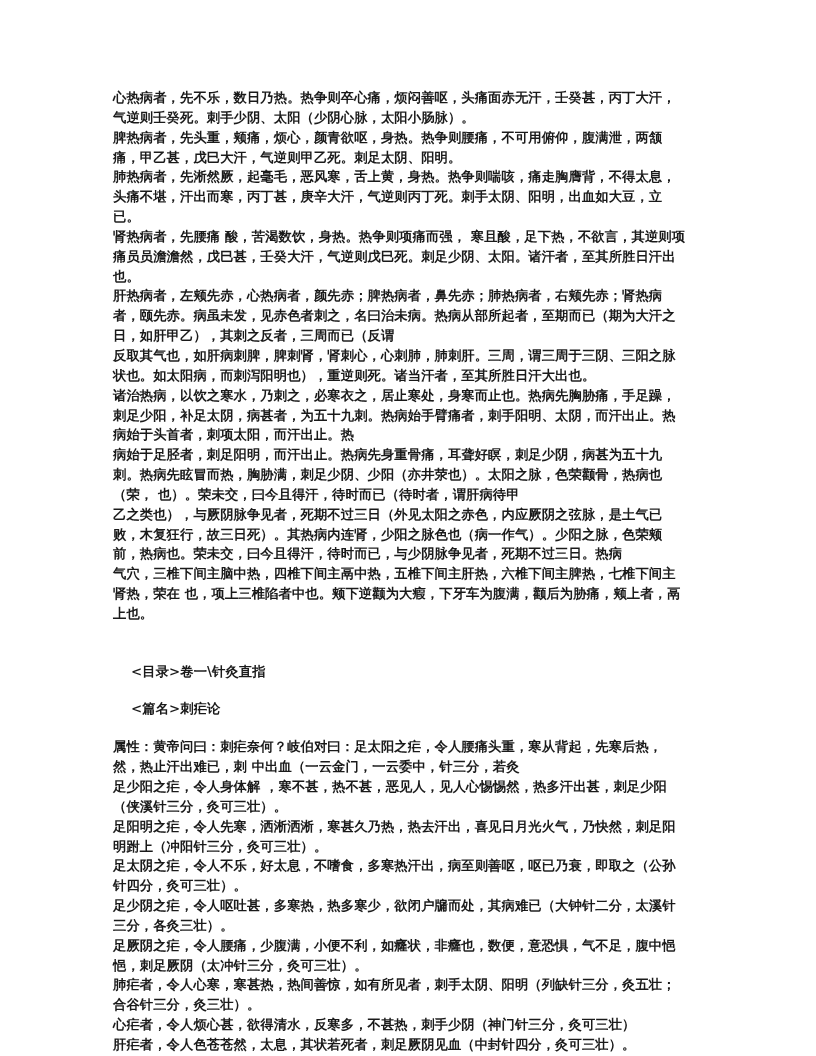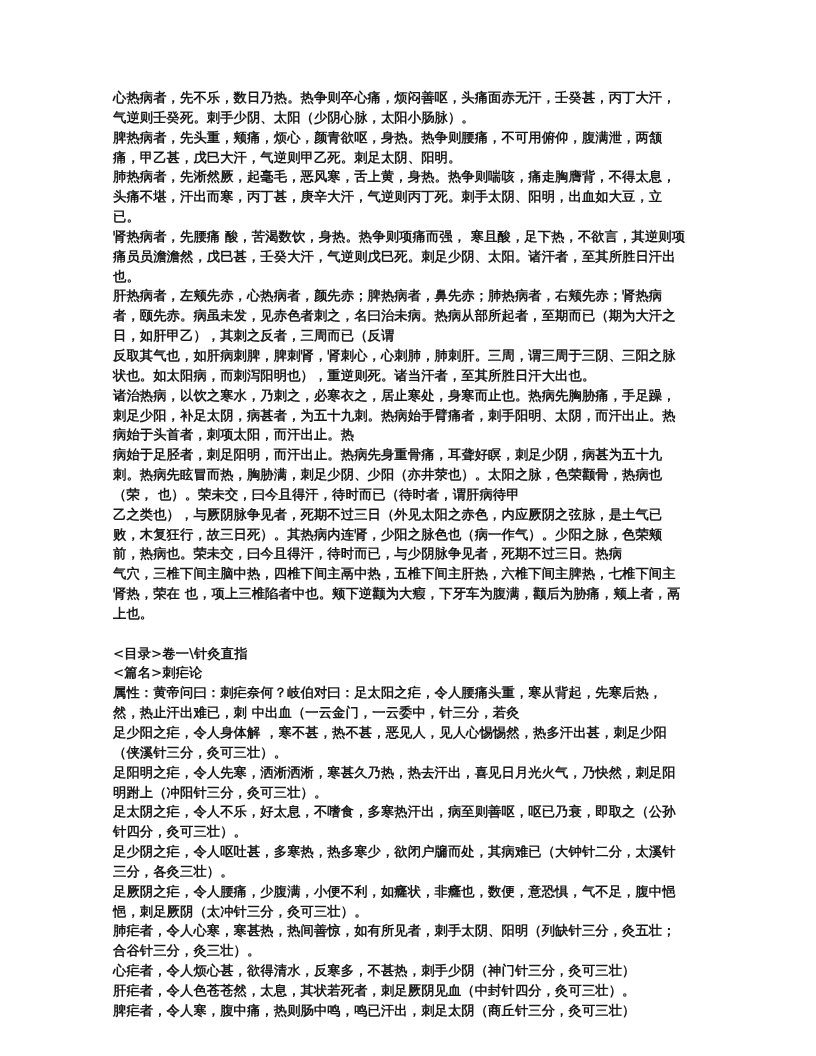--- a/index.html
+++ b/index.html
@@ -37,21 +37,21 @@
     margin: 0;
     padding: 0;
     white-space: pre-wrap;
     word-break: break-all;
   }
   .blank-line {
     display: block;
     height: 19.85px;
   }
   .section-marker {
-    margin: 0;
+    margin: 18px;
     padding: 0;
     white-space: pre-wrap;
   }
 </style>
 </head>
 <body>
 
 <div class="page">
   <div class="doc-body" id="doc-body"><p class="para">心热病者，先不乐，数日乃热。热争则卒心痛，烦闷善呕，头痛面赤无汗，壬癸甚，丙丁大汗，气逆则壬癸死。刺手少阴、太阳（少阴心脉，太阳小肠脉）。</p><p class="para">脾热病者，先头重，颊痛，烦心，颜青欲呕，身热。热争则腰痛，不可用俯仰，腹满泄，两颔痛，甲乙甚，戊巳大汗，气逆则甲乙死。刺足太阴、阳明。</p><p class="para">肺热病者，先淅然厥，起毫毛，恶风寒，舌上黄，身热。热争则喘咳，痛走胸膺背，不得太息，头痛不堪，汗出而寒，丙丁甚，庚辛大汗，气逆则丙丁死。刺手太阴、阳明，出血如大豆，立已。</p><p class="para">肾热病者，先腰痛 酸，苦渴数饮，身热。热争则项痛而强， 寒且酸，足下热，不欲言，其逆则项痛员员澹澹然，戊巳甚，壬癸大汗，气逆则戊巳死。刺足少阴、太阳。诸汗者，至其所胜日汗出也。</p><p class="para">肝热病者，左颊先赤，心热病者，颜先赤；脾热病者，鼻先赤；肺热病者，右颊先赤；肾热病者，颐先赤。病虽未发，见赤色者刺之，名曰治未病。热病从部所起者，至期而已（期为大汗之日，如肝甲乙），其刺之反者，三周而已（反谓</p><p class="para">反取其气也，如肝病刺脾，脾刺肾，肾刺心，心刺肺，肺刺肝。三周，谓三周于三阴、三阳之脉状也。如太阳病，而刺泻阳明也），重逆则死。诸当汗者，至其所胜日汗大出也。</p><p class="para">诸治热病，以饮之寒水，乃刺之，必寒衣之，居止寒处，身寒而止也。热病先胸胁痛，手足躁，刺足少阳，补足太阴，病甚者，为五十九刺。热病始手臂痛者，刺手阳明、太阴，而汗出止。热病始于头首者，刺项太阳，而汗出止。热</p><p class="para">病始于足胫者，刺足阳明，而汗出止。热病先身重骨痛，耳聋好瞑，刺足少阴，病甚为五十九刺。热病先眩冒而热，胸胁满，刺足少阴、少阳（亦井荥也）。太阳之脉，色荣颧骨，热病也（荣， 也）。荣未交，曰今且得汗，待时而已（待时者，谓肝病待甲</p><p class="para">乙之类也），与厥阴脉争见者，死期不过三日（外见太阳之赤色，内应厥阴之弦脉，是土气已败，木复狂行，故三日死）。其热病内连肾，少阳之脉色也（病一作气）。少阳之脉，色荣颊前，热病也。荣未交，曰今且得汗，待时而已，与少阴脉争见者，死期不过三日。热病</p><p class="para">气穴，三椎下间主脑中热，四椎下间主鬲中热，五椎下间主肝热，六椎下间主脾热，七椎下间主肾热，荣在 也，项上三椎陷者中也。颊下逆颧为大瘕，下牙车为腹满，颧后为胁痛，颊上者，鬲上也。</p><span class="blank-line"></span><p class="section-marker">&lt;目录&gt;卷一\针灸直指</p><p class="section-marker">&lt;篇名&gt;刺疟论</p><p class="para">属性：黄帝问曰：刺疟奈何？岐伯对曰：足太阳之疟，令人腰痛头重，寒从背起，先寒后热， 然，热止汗出难已，刺 中出血（一云金门，一云委中，针三分，若灸</p><p class="para">足少阳之疟，令人身体解 ，寒不甚，热不甚，恶见人，见人心惕惕然，热多汗出甚，刺足少阳（侠溪针三分，灸可三壮）。</p><p class="para">足阳明之疟，令人先寒，洒淅洒淅，寒甚久乃热，热去汗出，喜见日月光火气，乃快然，刺足阳明跗上（冲阳针三分，灸可三壮）。</p><p class="para">足太阴之疟，令人不乐，好太息，不嗜食，多寒热汗出，病至则善呕，呕已乃衰，即取之（公孙针四分，灸可三壮）。</p><p class="para">足少阴之疟，令人呕吐甚，多寒热，热多寒少，欲闭户牖而处，其病难已（大钟针二分，太溪针三分，各灸三壮）。</p><p class="para">足厥阴之疟，令人腰痛，少腹满，小便不利，如癃状，非癃也，数便，意恐惧，气不足，腹中悒悒，刺足厥阴（太冲针三分，灸可三壮）。</p><p class="para">肺疟者，令人心寒，寒甚热，热间善惊，如有所见者，刺手太阴、阳明（列缺针三分，灸五壮；合谷针三分，灸三壮）。</p><p class="para">心疟者，令人烦心甚，欲得清水，反寒多，不甚热，刺手少阴（神门针三分，灸可三壮）</p><p class="para">肝疟者，令人色苍苍然，太息，其状若死者，刺足厥阴见血（中封针四分，灸可三壮）。</p><p class="para">脾疟者，令人寒，腹中痛，热则肠中鸣，鸣已汗出，刺足太阴（商丘针三分，灸可三壮）</p></div>
 </div>

